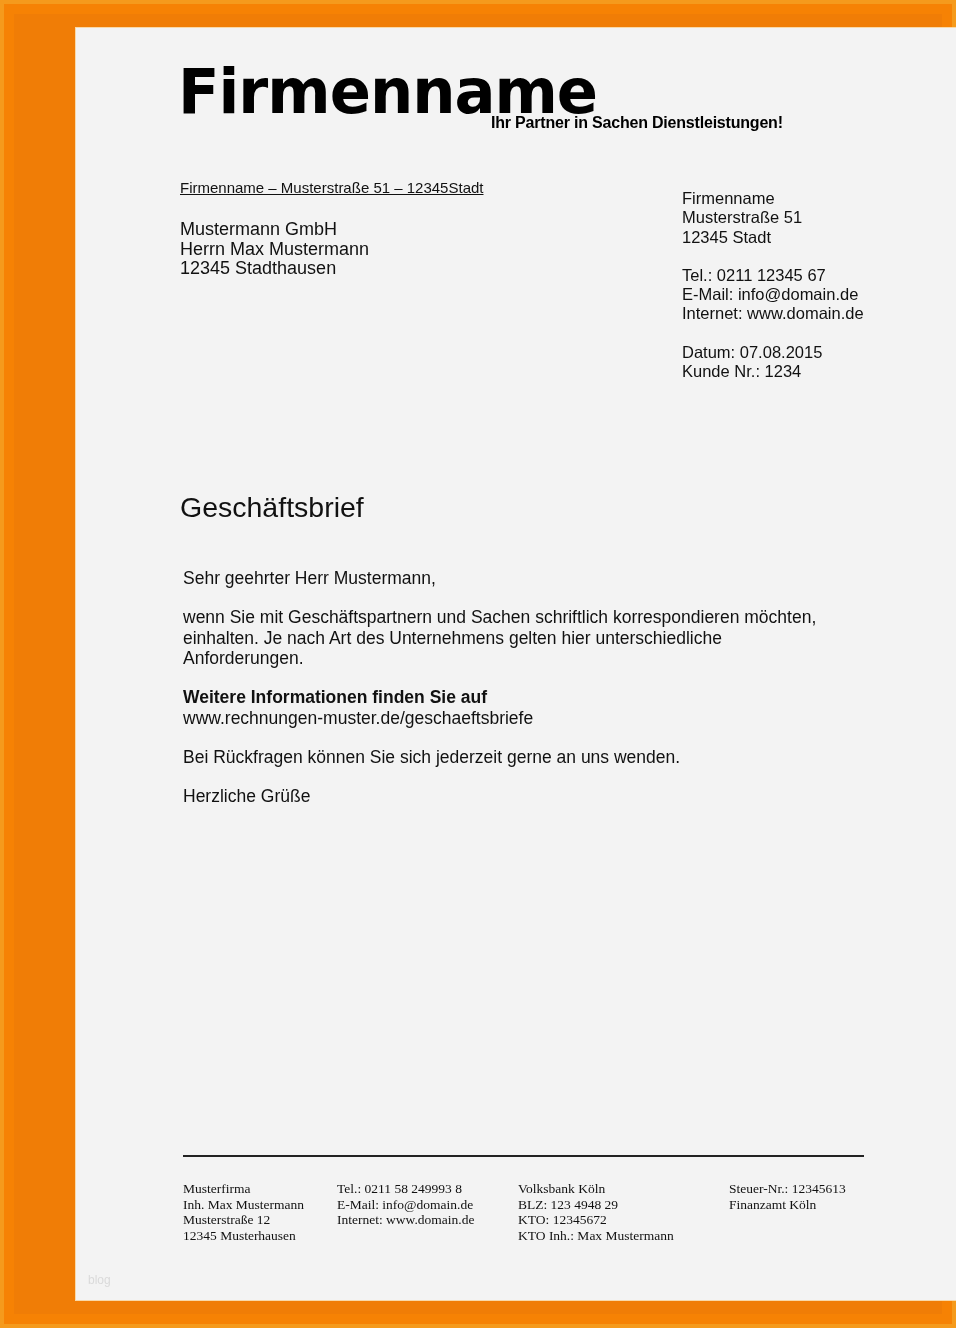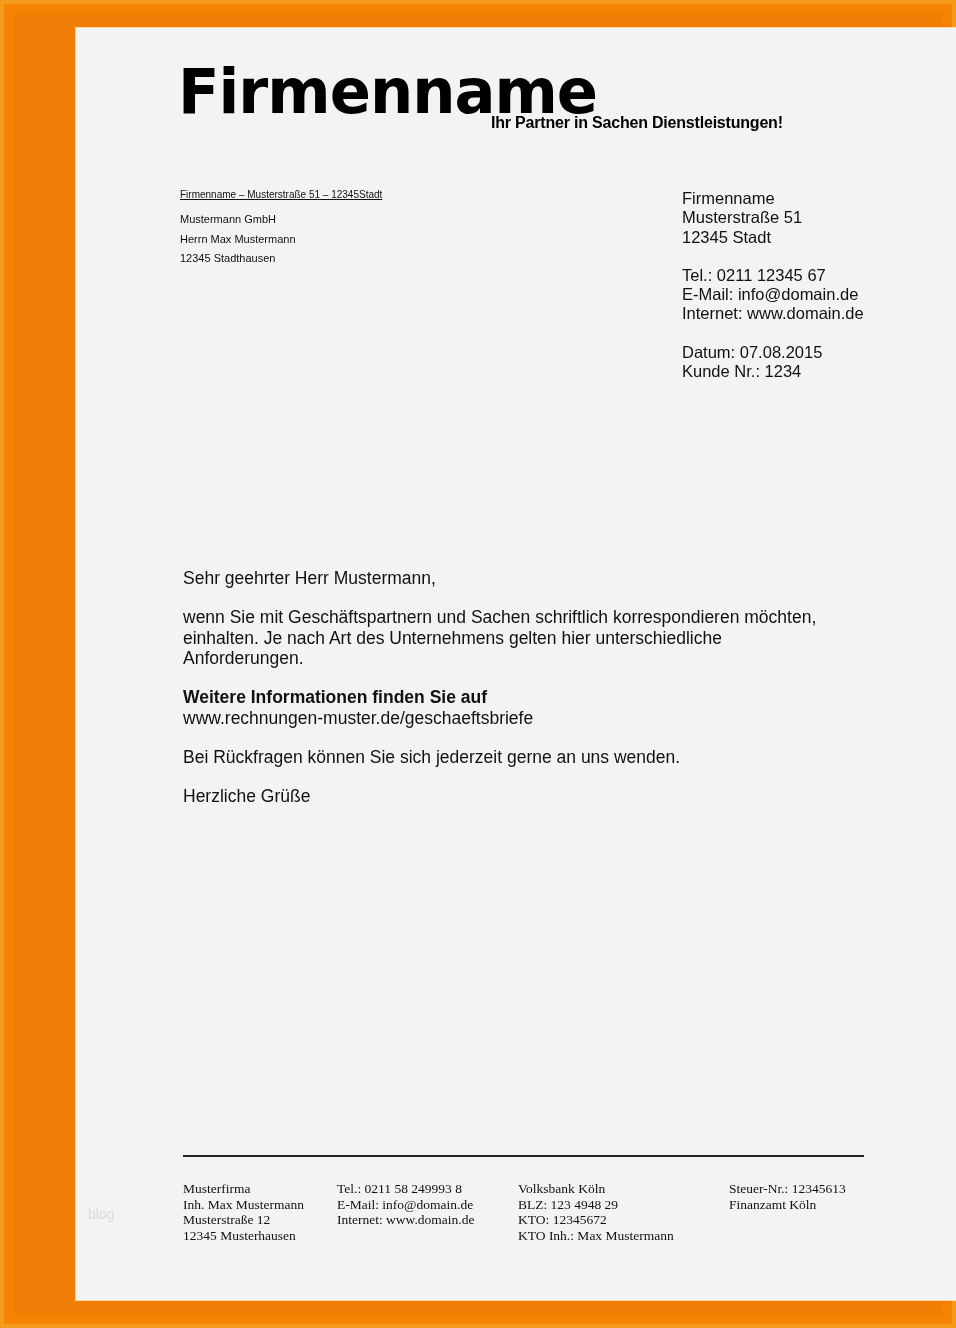--- a/index.html
+++ b/index.html
@@ -53,31 +53,31 @@
       font-family: "Liberation Sans", sans-serif;
       font-weight: bold;
       font-size: 16px;
       letter-spacing: -0.2px;
       color: #000;
       white-space: nowrap;
     }
 
     .sender-line {
       left: 104px;
-      top: 161px;
-      font-size: 10px;
+      top: 151px;
+      font-size: 15px;
       text-decoration: underline;
       color: #111;
       white-space: nowrap;
     }
 
     .recipient {
       left: 104px;
-      top: 182px;
-      font-size: 11px;
+      top: 192px;
+      font-size: 18px;
       line-height: 19.5px;
     }
 
     .info-block {
       left: 606px;
       top: 161px;
       font-size: 16.5px;
       line-height: 19.3px;
     }
     .info-group { margin-bottom: 19px; }
@@ -117,22 +117,22 @@
       white-space: nowrap;
       font-family: Liberation Serif, serif;
     }
     .fc1 { left: 107px; }
     .fc2 { left: 261px; }
     .fc3 { left: 442px; }
     .fc4 { left: 653px; }
 
     .watermark {
       left: 12px;
-      top: 1178px;
-      font-size: 14px;
+      top: 1245px;
+      font-size: 12px;
       color: #dadada;
     }
   </style>
 </head>
 <body>
 
 <div class="frame">
   <div class="frame-inner"></div>
 </div>
 
@@ -159,20 +159,21 @@
       <div>Tel.: 0211 12345 67</div>
       <div>E-Mail: info@domain.de</div>
       <div>Internet: www.domain.de</div>
     </div>
     <div class="info-group">
       <div>Datum: 07.08.2015</div>
       <div>Kunde Nr.: 1234</div>
     </div>
   </div>
 
+  <div class="abs subject">Geschäftsbrief</div>
 
   <div class="abs body">
     <p>Sehr geehrter Herr Mustermann,</p>
     <div class="gap"></div>
     <p>wenn Sie mit Geschäftspartnern und Sachen schriftlich korrespondieren möchten,</p>
     <p>einhalten. Je nach Art des Unternehmens gelten hier unterschiedliche</p>
     <p>Anforderungen.</p>
     <div class="gap"></div>
     <p class="bold">Weitere Informationen finden Sie auf</p>
     <p>www.rechnungen-muster.de/geschaeftsbriefe</p>

